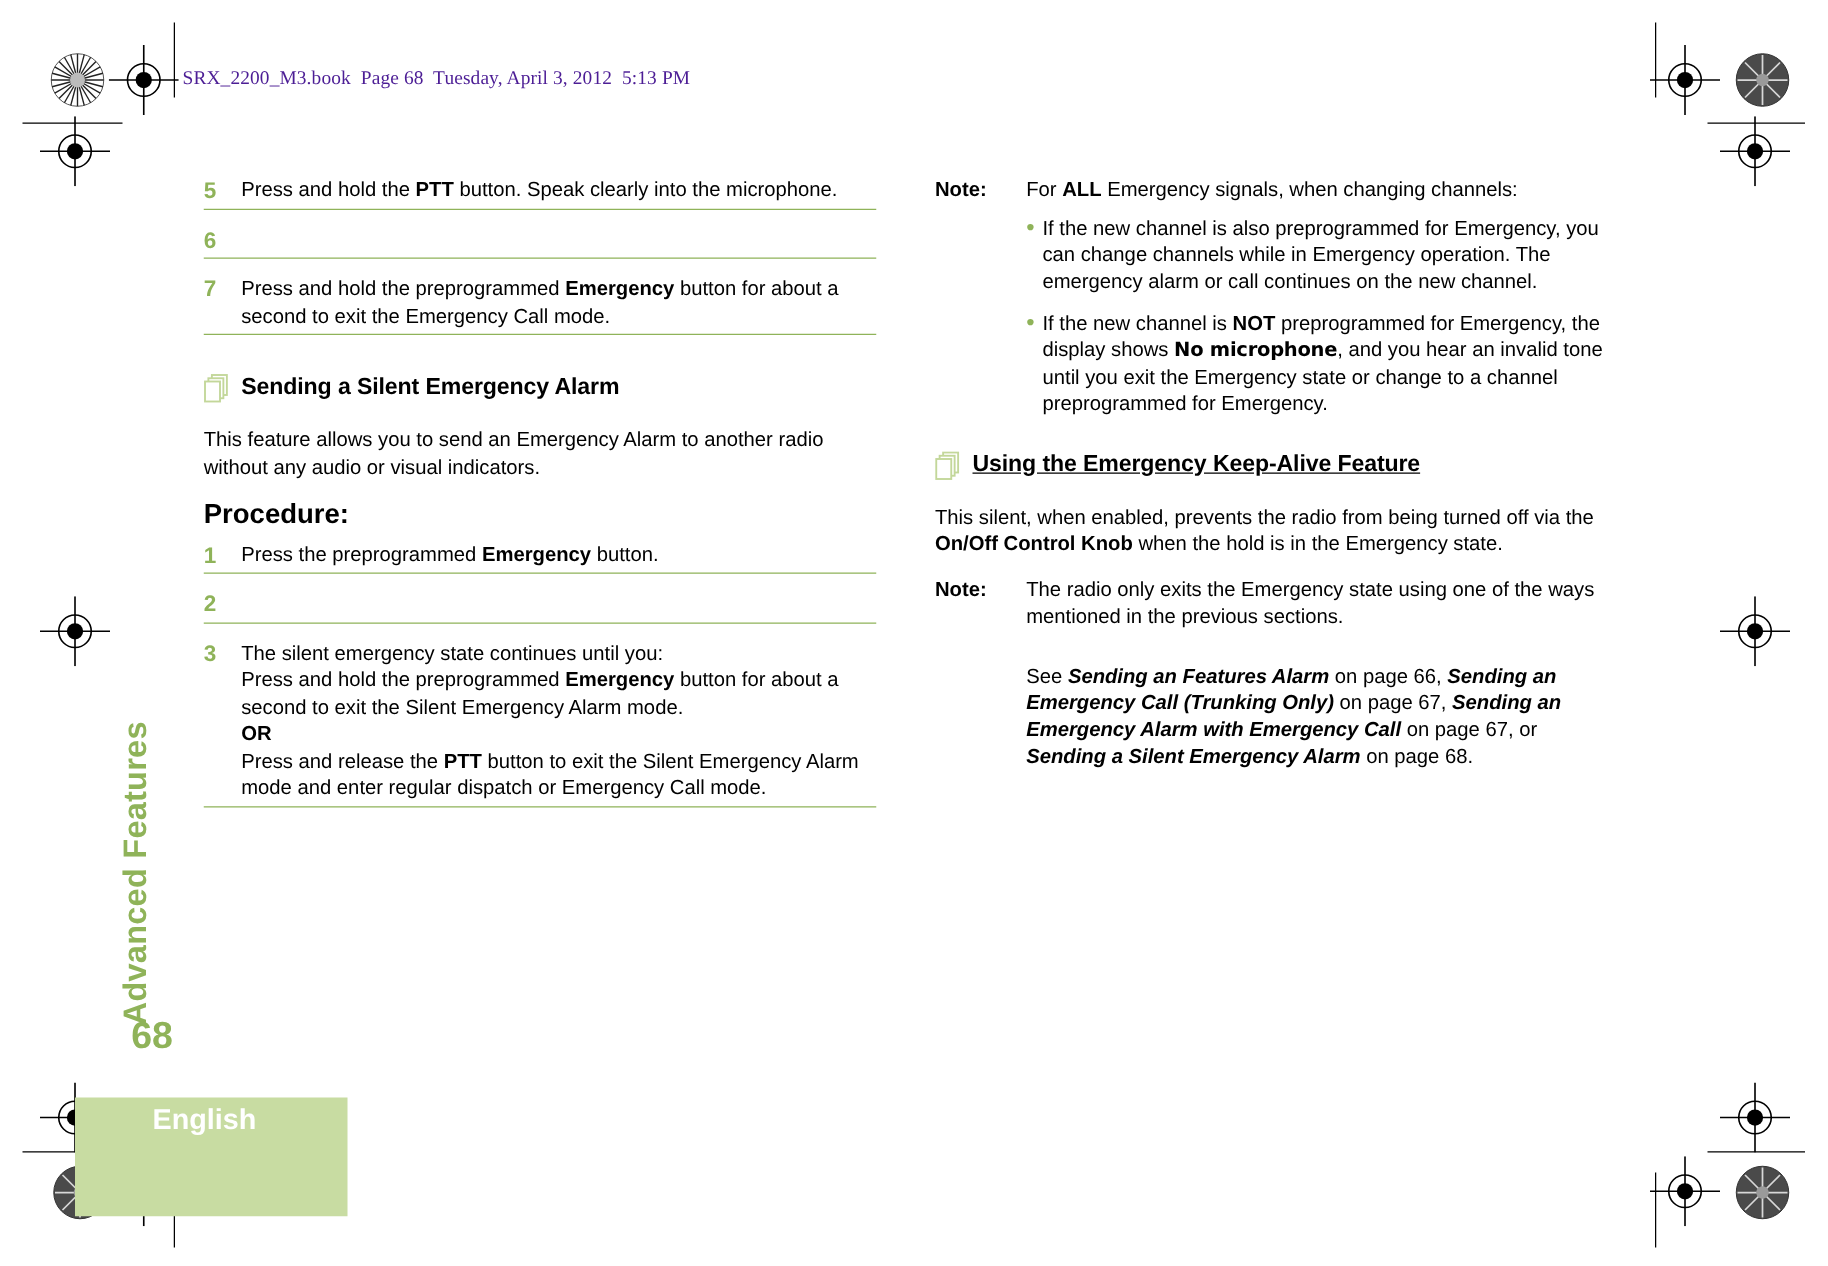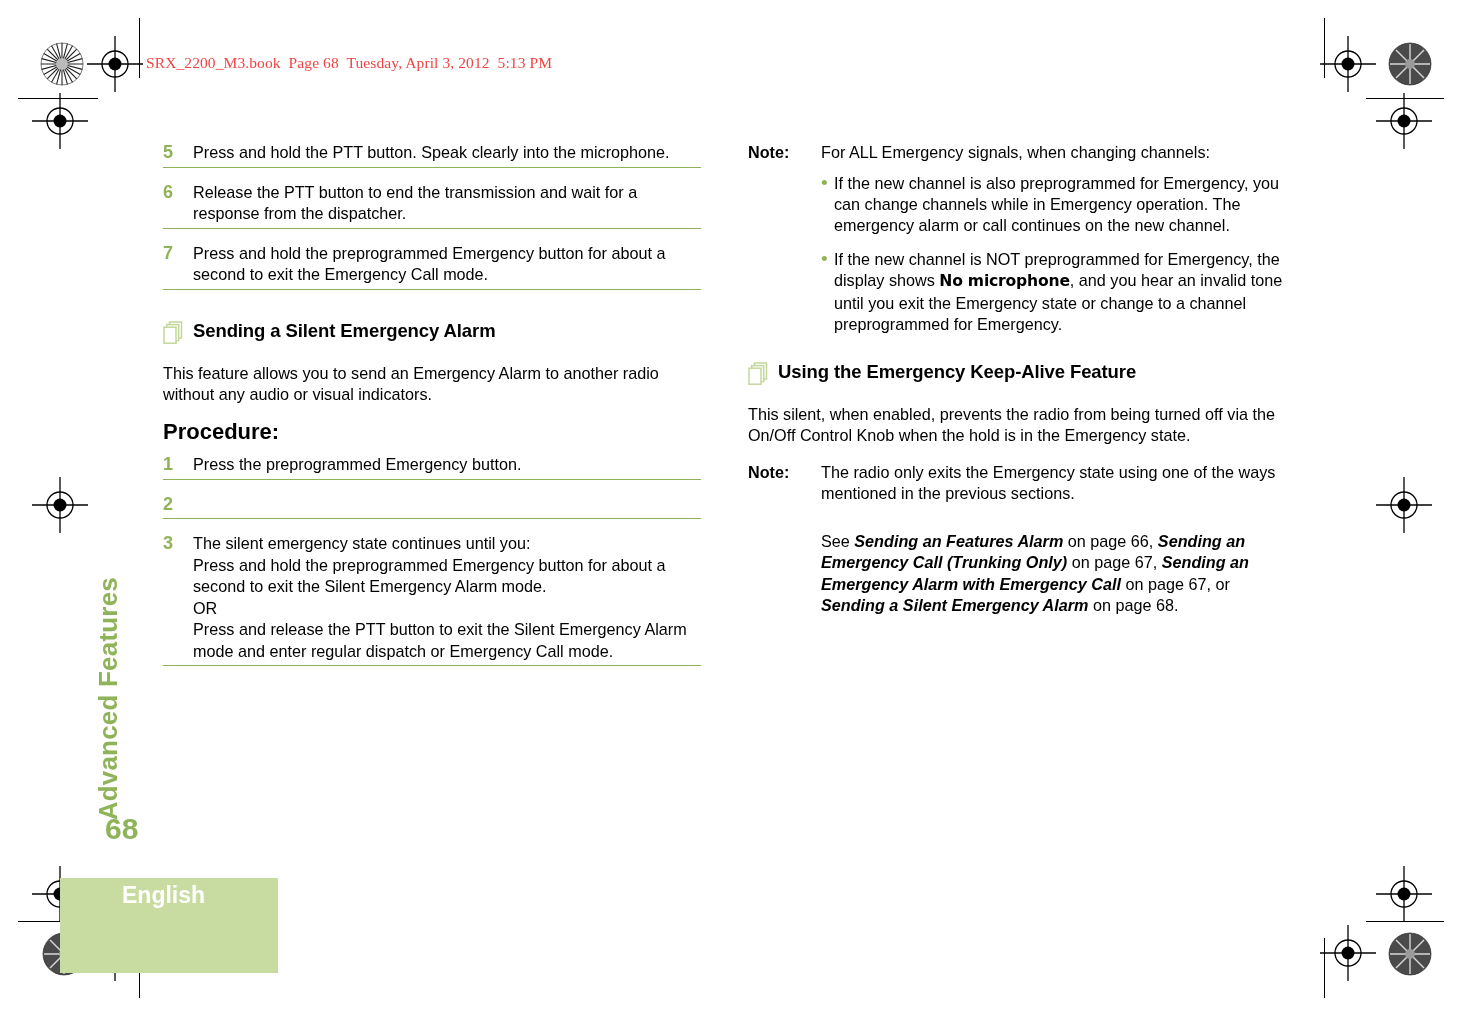--- a/index.html
+++ b/index.html
@@ -24,21 +24,21 @@
 
   
   .file-header {
     position: absolute;
     left: 146px;
     top: 54px;
     font-family: "Liberation Serif", serif;
     font-size: 15.5px;
     letter-spacing: 0.1px;
     white-space: pre;
-    color: #ef4444;
+    color: #4c1d95;
   }
 
   
   .side-tab {
     position: absolute;
     left: 86px;
     top: 430px;
     width: 44px;
     height: 390px;
     display: flex;
@@ -171,21 +171,21 @@
   .xref { margin-top: 26px; }
 
   
   .lcd {
     font-family: "DejaVu Sans", sans-serif;
     font-weight: bold;
     font-size: 15.6px;
     letter-spacing: -0.2px;
   }
 
-  b, .b { font-weight: normal; }
+  b, .b { font-weight: bold; }
   .bi { font-weight: bold; font-style: italic; }
 </style>
 </head>
 <body>
 
 <div class="mark-layer">
 
   <svg class="starburst" style="left:40px; top:42px;" width="44" height="44" viewBox="0 0 44 44">
     <g>
       <circle cx="22" cy="22" r="21" fill="#ffffff" stroke="#555" stroke-width="0.8"></circle>
@@ -347,21 +347,20 @@
 
 <div class="col col-left">
 
   <div>
     <div class="step">
       <div class="step-num">5</div>
       <div class="step-body"><span>Press and hold the </span><span class="b">PTT</span><span> button. Speak clearly into the microphone.</span></div>
     </div>
     <div class="step">
       <div class="step-num">6</div>
-      <div class="step-body"><span>Release the </span><span class="b">PTT</span><span> button to end the transmission and wait for a response from the dispatcher.</span></div>
     </div>
     <div class="step">
       <div class="step-num">7</div>
       <div class="step-body"><span>Press and hold the preprogrammed </span><span class="b">Emergency</span><span> button for about a second to exit the Emergency Call mode.</span></div>
     </div>
   </div>
 
   <div class="section-head">
     <span class="pages-icon">
       <svg width="22" height="24" viewBox="0 0 22 24">
@@ -405,21 +404,21 @@
           <span class="bullet-text"><span>If the new channel is also preprogrammed for Emergency, you can change channels while in Emergency operation. The emergency alarm or call continues on the new channel.</span></span>
         </li>
         <li class="bullet">
           <span class="bullet-dot">•</span>
           <span class="bullet-text"><span>If the new channel is </span><span class="b">NOT</span><span> preprogrammed for Emergency, the display shows </span><span class="lcd">No microphone</span><span>, and you hear an invalid tone until you exit the Emergency state or change to a channel preprogrammed for Emergency.</span></span>
         </li>
       </ul>
     </div>
   </div>
 
-  <div class="section-head" style="margin-top:10px;">
+  <div class="section-head" style="margin-top:10px;text-decoration:underline;">
     <span class="pages-icon">
       <svg width="22" height="24" viewBox="0 0 22 24">
         <rect x="6.5" y="1" width="12" height="16" fill="#ffffff" stroke="#c3d79a" stroke-width="1.5"></rect>
         <rect x="3.7" y="3.6" width="12" height="16" fill="#ffffff" stroke="#c3d79a" stroke-width="1.5"></rect>
         <rect x="1" y="6.2" width="12" height="16" fill="#ffffff" stroke="#c3d79a" stroke-width="1.5"></rect>
       </svg>
     </span>
     <span class="section-title">Using the Emergency Keep-Alive Feature</span>
   </div>
 

